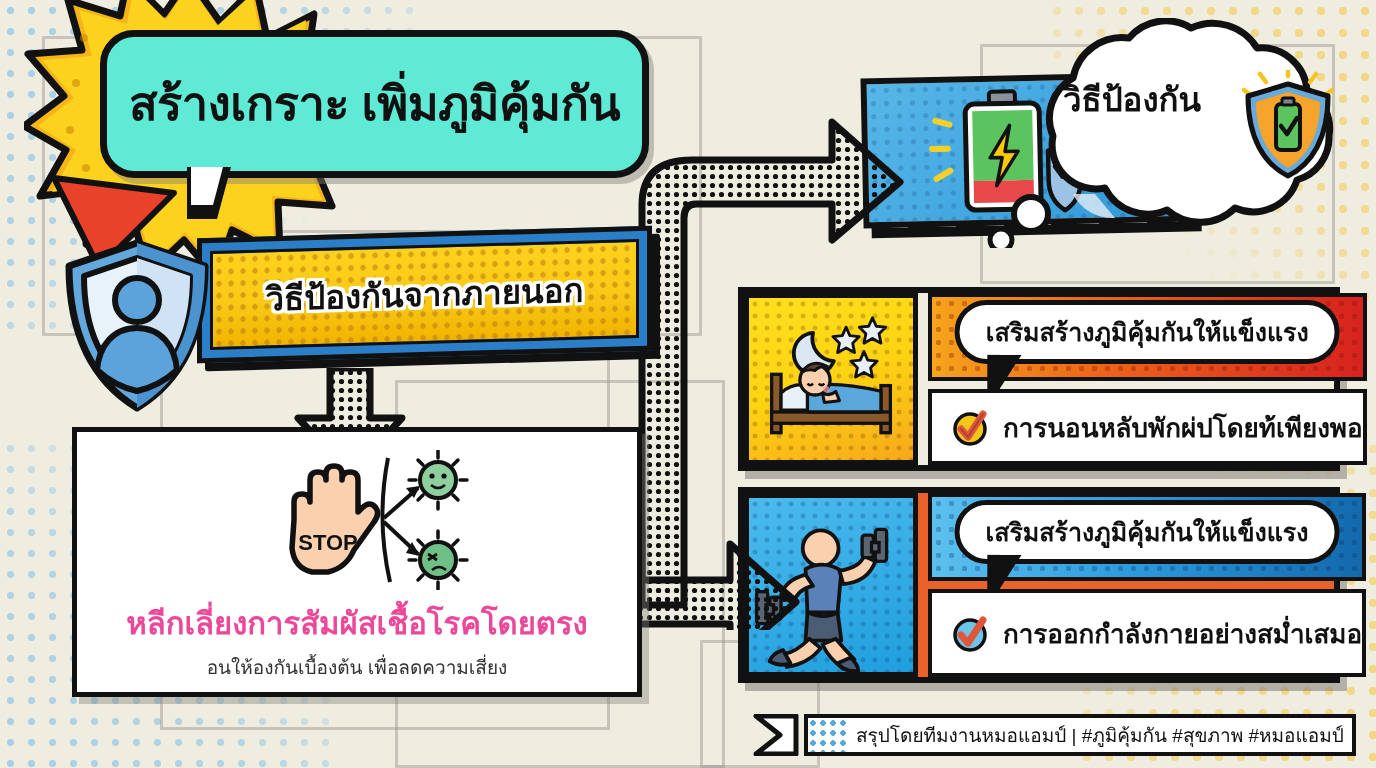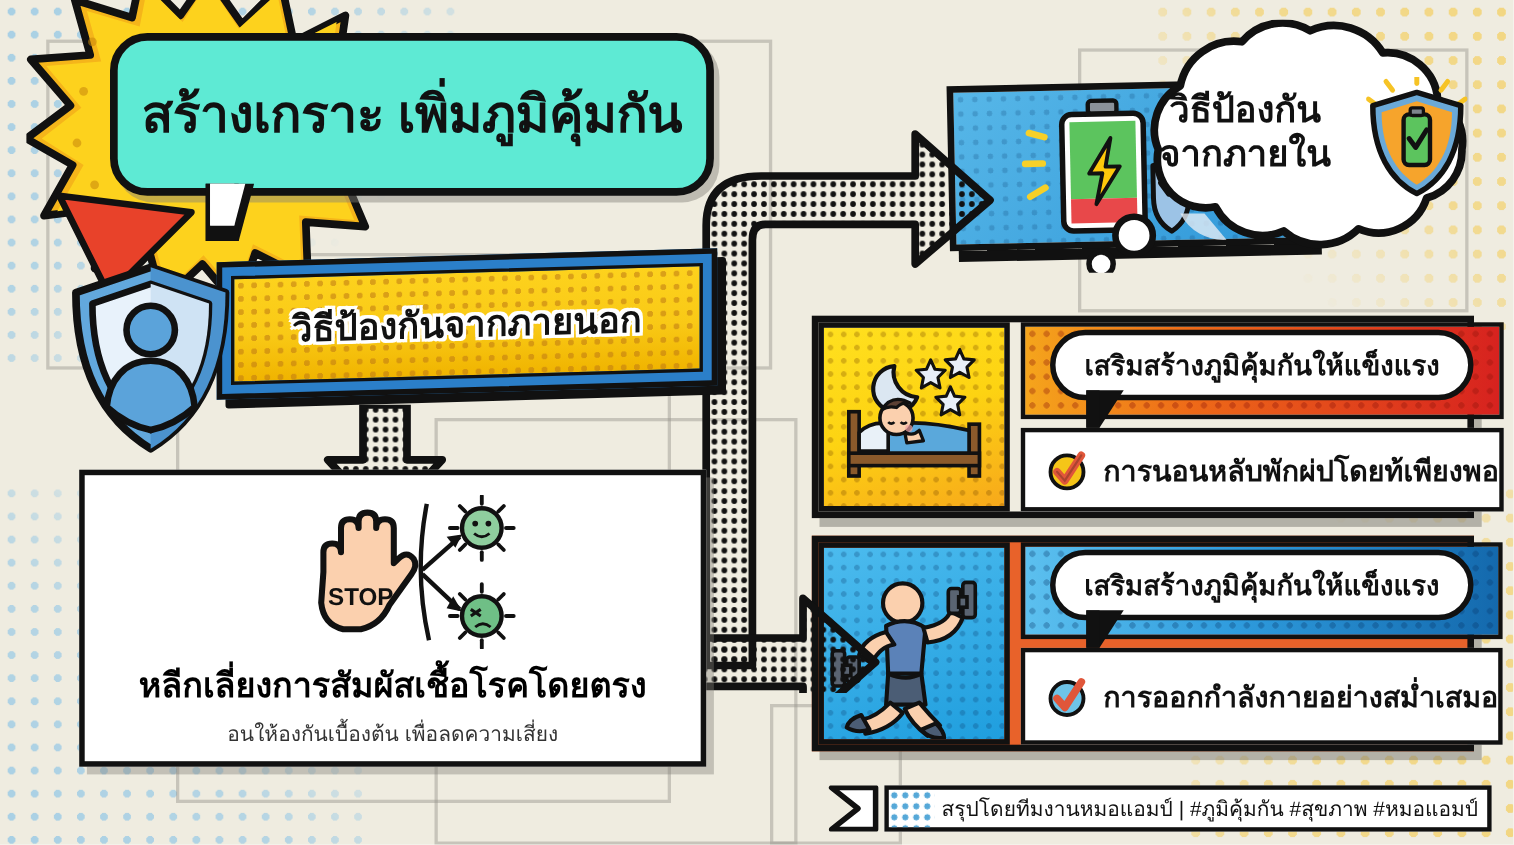--- a/index.html
+++ b/index.html
@@ -122,21 +122,21 @@
   
   .stop-card {
     position: absolute; left: 72px; top: 427px; width: 570px; height: 270px;
     background: #fff; border: 5px solid #111;
     box-shadow: 7px 7px 0 rgba(130,128,120,.4);
     z-index: 9;
     display: flex; flex-direction: column; align-items: center; justify-content: flex-start;
     padding-top: 18px;
   }
   .stop-card .hand-box { width: 230px; height: 140px; }
-  .stop-title { font-size: 31px; font-weight: 700; color: #000000; margin-top: 8px; white-space: nowrap; }
+  .stop-title { font-size: 31px; font-weight: 700; color: #ec4899; margin-top: 8px; white-space: nowrap; }
   .stop-sub   { font-size: 19px; font-weight: 400; color: #333; margin-top: 4px; white-space: nowrap; }
 
   
   .path-arrows { position: absolute; left: 600px; top: 100px; width: 320px; height: 530px; z-index: 7; }
 
   
   .battery-panel {
     position: absolute; left: 862px; top: 75px; width: 330px; height: 150px;
     border: 6px solid #111; z-index: 6;
     background: linear-gradient(135deg,#57b7e8 0%, #2f97d8 100%);
@@ -395,21 +395,20 @@
                  a44 44 0 0 1 -52 -52 Z"></path>
       </g>
       <g fill="#e3ecf5">
         <path d="M98 176 a44 44 0 0 0 42 24 l-20 -24 Z" opacity="0.8"></path>
       </g>
       <circle cx="56" cy="196" r="17" fill="#fff" stroke="#111" stroke-width="6"></circle>
       <circle cx="26" cy="222" r="11" fill="#fff" stroke="#111" stroke-width="5"></circle>
     </svg>
     <div class="cloud-text">
       <div>วิธีป้องกัน</div>
-      <div>จากภายใน</div>
     </div>
     <svg class="cloud-shield" viewBox="0 0 92 110">
       <g stroke="#f6c325" stroke-width="4.5" stroke-linecap="round">
         <line x1="46" y1="6" x2="46" y2="-2"></line>
         <line x1="24" y1="12" x2="18" y2="4"></line>
         <line x1="68" y1="12" x2="74" y2="4"></line>
         <line x1="10" y1="26" x2="2" y2="20"></line>
         <line x1="82" y1="26" x2="90" y2="20"></line>
       </g>
       <path d="M46 14 L86 26 C86 68 70 94 46 106 C22 94 6 68 6 26 Z" fill="#6aa9d8" stroke="#111" stroke-width="5" stroke-linejoin="round"></path>

